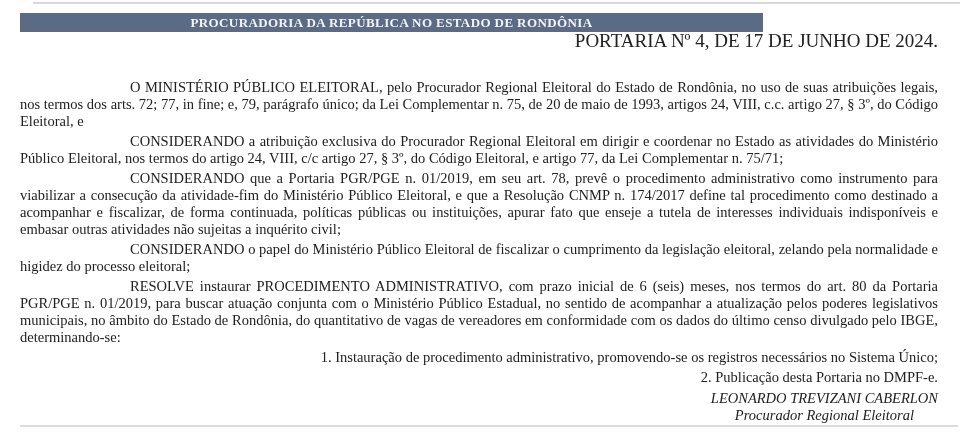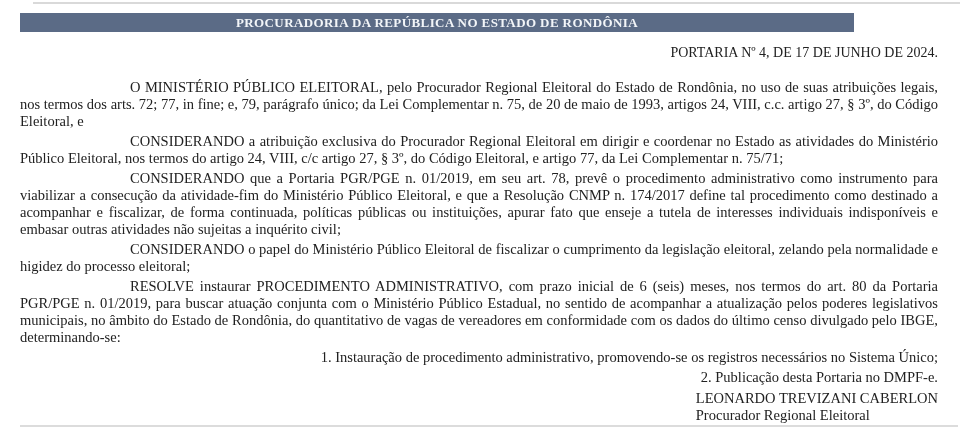--- a/index.html
+++ b/index.html
@@ -16,37 +16,37 @@
   }
   .top-rule {
     position: absolute;
     top: 2px; left: 33px; right: 0;
     height: 2px;
     background: #d9d9d9;
   }
   .header-bar {
     position: absolute;
     top: 13px; left: 20px;
-    width: 834px; height: 19px;
+    width: 743px; height: 19px;
     background: #5b6b86;
     text-align: center;
   }
   .header-bar span {
     display: inline-block;
     font-weight: bold;
     color: #f2f5f8;
     font-size: 13px;
     line-height: 19px;
     letter-spacing: 0.4px;
     white-space: nowrap;
   }
   .portaria-line {
     position: absolute;
-    top: 44px; right: 22px;
-    font-size: 14px;
+    top: 32px; right: 22px;
+    font-size: 19px;
     text-align: right;
     white-space: nowrap;
   }
   .doc-body {
     position: absolute;
     top: 67px; left: 20px;
     width: 918px;
   }
   .para {
     margin: 3px 0 0 0;
@@ -55,21 +55,22 @@
   }
   .para:first-child { margin-top: 12px; }
   .list-item {
     margin: 3px 0 0 0;
     padding-left: 92px;
     text-align: right;
   }
   .signature {
     position: absolute;
     top: 390px; right: 22px;
-    text-align: left;
+    text-align: center;
+    font-style: italic;
   }
   .bottom-rule {
     position: absolute;
     top: 425px; left: 20px; right: 2px;
     height: 2px;
     background: #dcdcdc;
   }
 </style>
 </head>
 <body>

